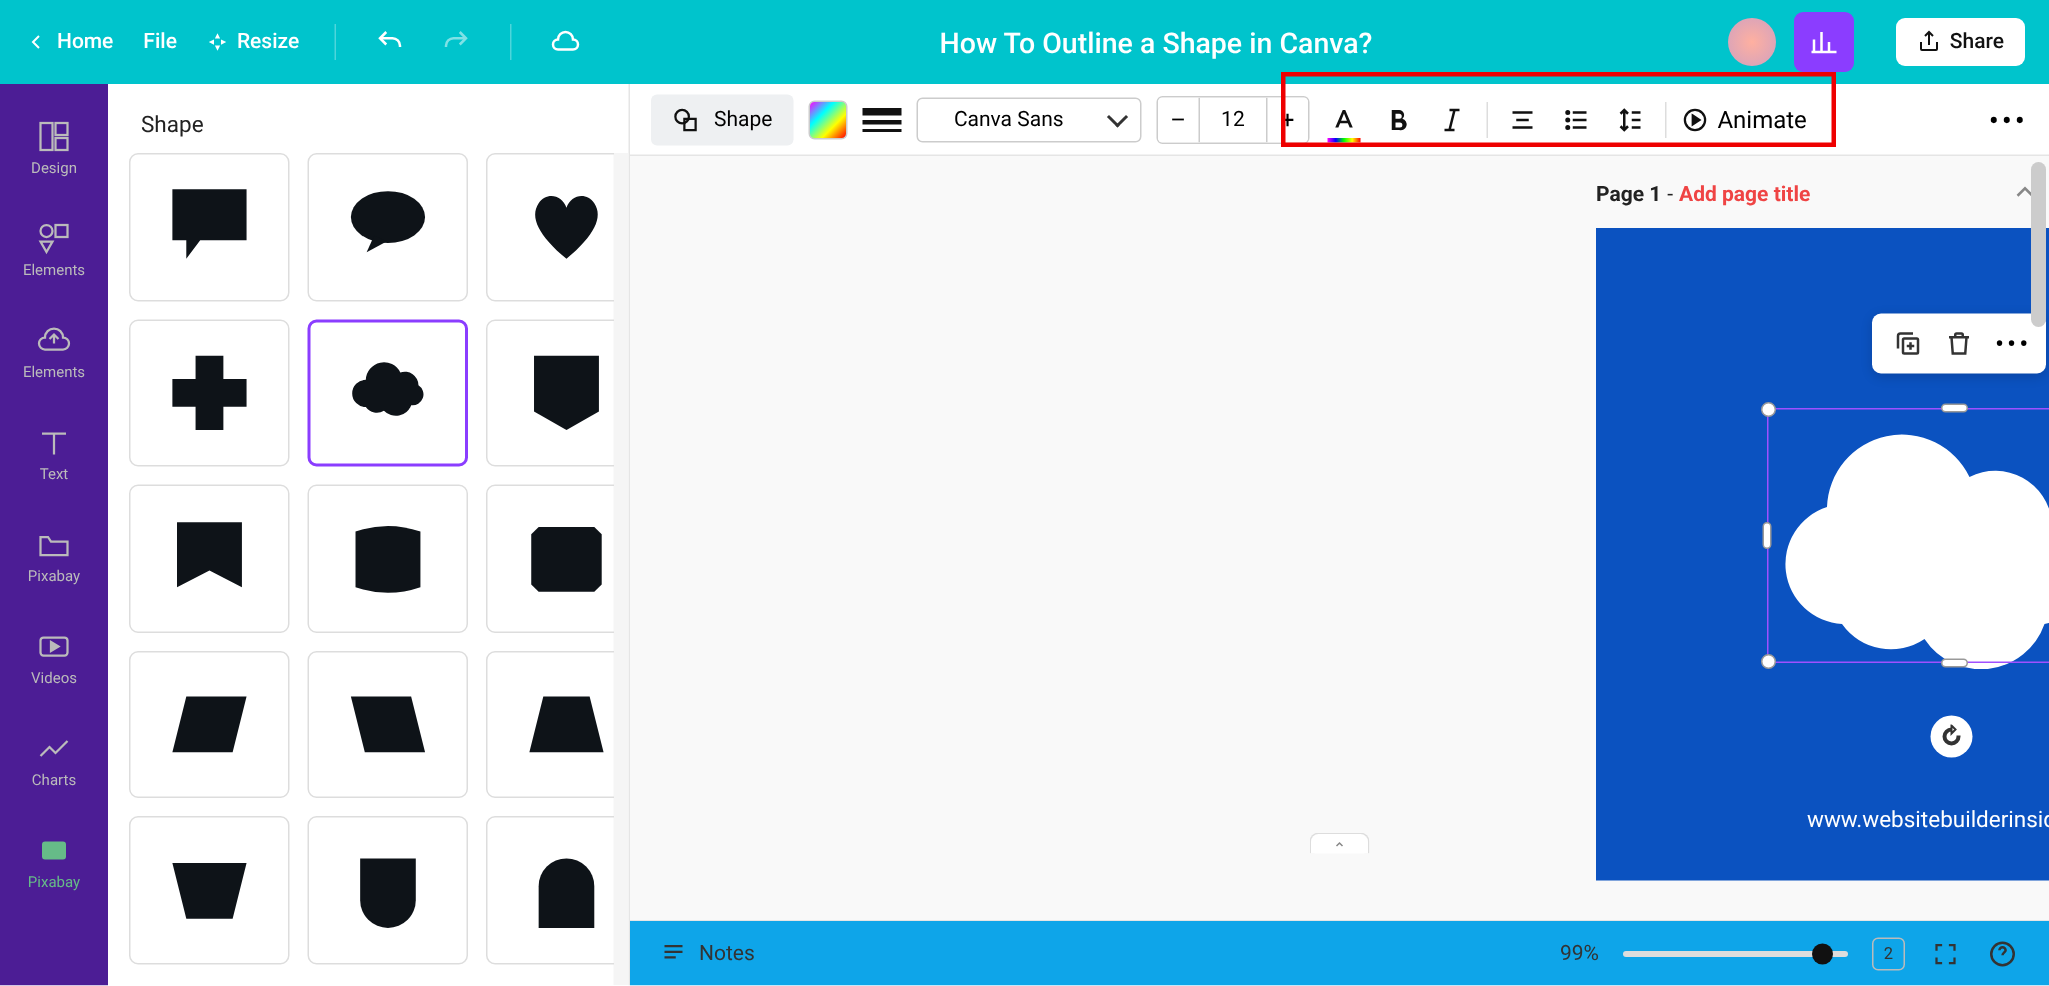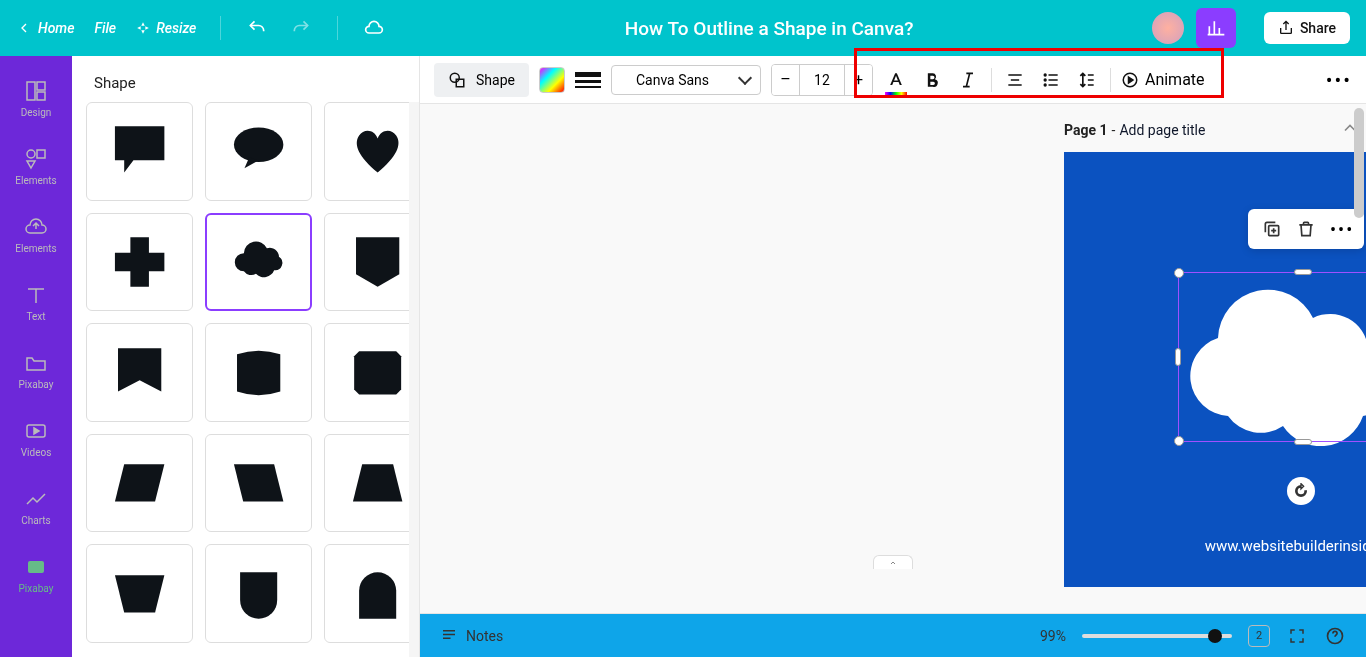--- a/index.html
+++ b/index.html
@@ -1,31 +1,31 @@
 <!DOCTYPE html>
 <html><head>
 <meta charset="utf-8">
 <style>
 * { box-sizing: border-box; margin: 0; padding: 0; font-family: -apple-system, BlinkMacSystemFont, "Segoe UI", Roboto, sans-serif; }
 html, body { width: 1366px; height: 657px; overflow: hidden; background: #fff; }
 
 .topbar { height: 56px; background: #00c4cc; display: flex; align-items: center; padding: 0 16px; color: #fff; }
 .tb-left { display: flex; align-items: center; gap: 20px; }
-.tb-btn { display: flex; align-items: center; gap: 6px; font-size: 14px; font-weight: 500; cursor: pointer; font-style: italic; }
+.tb-btn { display: flex; align-items: center; gap: 6px; font-size: 14px; font-weight: 500; cursor: pointer; }
 .tb-sep { width: 1px; height: 24px; background: rgba(255,255,255,0.3); margin: 0 4px; }
 .tb-icon { width: 24px; height: 24px; display: flex; align-items: center; justify-content: center; cursor: pointer; }
 .tb-center { flex: 1; text-align: center; font-size: 19px; font-weight: 500; }
 .tb-right { display: flex; align-items: center; gap: 12px; }
 .avatar { width: 32px; height: 32px; border-radius: 50%; background: radial-gradient(circle, #ffb0a0, #d0a0c0); }
 .share-btn { background: #fff; color: #111; border-radius: 6px; padding: 8px 14px; display: flex; align-items: center; gap: 6px; font-size: 14px; font-weight: 500; margin-left: 16px; }
 .chart-btn { background: #8b3dff; border-radius: 6px; width: 40px; height: 40px; display: flex; align-items: center; justify-content: center; }
 
 .body-row { display: flex; height: calc(100% - 56px); }
 
-.far-sidebar { width: 72px; background: #6d28d9; display: flex; flex-direction: column; align-items: center; padding-top: 8px; }
+.far-sidebar { width: 72px; background: #4c1d95; display: flex; flex-direction: column; align-items: center; padding-top: 8px; }
 .far-item { width: 72px; height: 68px; display: flex; flex-direction: column; align-items: center; justify-content: center; gap: 4px; color: #bbb; font-size: 10px; cursor: pointer; }
 .far-item svg { width: 24px; height: 24px; }
 .far-item.last { color: #6b8; }
 
 .panel { width: 348px; background: #fff; border-right: 1px solid #e5e5e5; display: flex; flex-direction: column; }
 .panel-head { padding: 18px 22px 10px; font-size: 15px; color: #222; }
 .shape-grid { flex: 1; overflow-y: auto; padding: 0 14px 14px; display: grid; grid-template-columns: repeat(3, 1fr); gap: 12px; }
 .shape-cell { aspect-ratio: 1/0.92; border: 1px solid #ddd; border-radius: 6px; display: flex; align-items: center; justify-content: center; cursor: pointer; }
 .shape-cell.selected { border: 2px solid #8b3dff; }
 .shape-cell svg { width: 64%; height: 64%; fill: #0e1318; }
@@ -50,21 +50,21 @@
 .tl-ic { width:26px; height:26px; display:flex; align-items:center; justify-content:center; cursor:pointer; color:#111; }
 .tl-ic svg { width:20px; height:20px; }
 .text-color { position:relative; }
 .text-color::after { content:""; position:absolute; left:2px; right:2px; bottom:-2px; height:3px; background:linear-gradient(90deg,#f0f,#00f,#0f0,#ff0,#f00); }
 .tl-spacer { flex:1; }
 .animate-btn { display:flex; align-items:center; gap:6px; font-size:16px; cursor:pointer; }
 .more-dots { font-size:20px; letter-spacing:2px; cursor:pointer; }
 
 .canvas-area { flex:1; background:#f9f9f9; position:relative; overflow:auto; }
 .page-head { position:absolute; left:644px; top:18px; display:flex; align-items:center; gap:4px; font-size:14px; color:#222; }
-.page-head .placeholder { color:#0f172a; }
+.page-head .placeholder { color:#ef4444;font-weight:bold; }
 .page-tools { position:absolute; left:920px; top:14px; display:flex; gap:18px; color:#666; }
 .page-tools .ic { width:20px; height:20px; cursor:pointer; }
 
 .canvas-page { position:absolute; left:644px; top:48px; width:493px; height:435px; background:#0b52c0; }
 .canvas-url { position:absolute; left:0; right:0; bottom:32px; text-align:center; color:#fff; font-size:15px; }
 
 .sel-box { position:absolute; left:758px; top:168px; width:250px; height:170px; border:1px solid #a050ff; }
 .sel-handle { position:absolute; width:10px; height:10px; background:#fff; border:1px solid #999; border-radius:50%; }
 .sh-tl{left:-5px;top:-5px;} .sh-bl{left:-5px;bottom:-5px;}
 .sh-t{left:50%;top:-4px;transform:translateX(-50%);width:18px;height:6px;border-radius:3px;}

